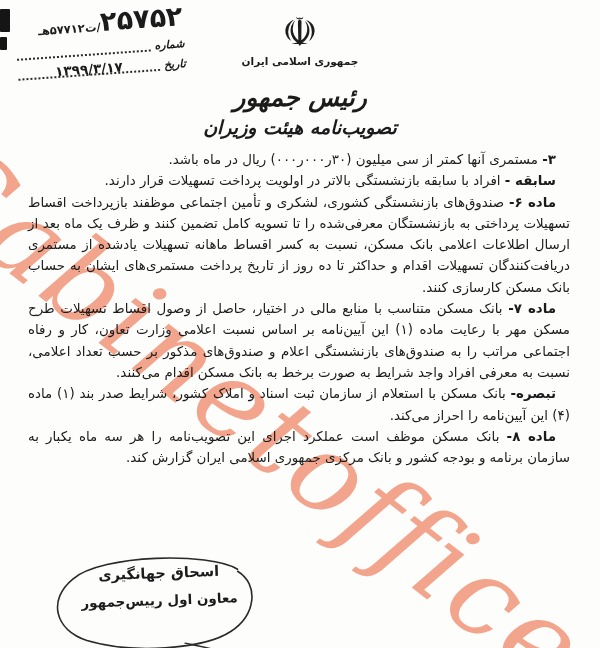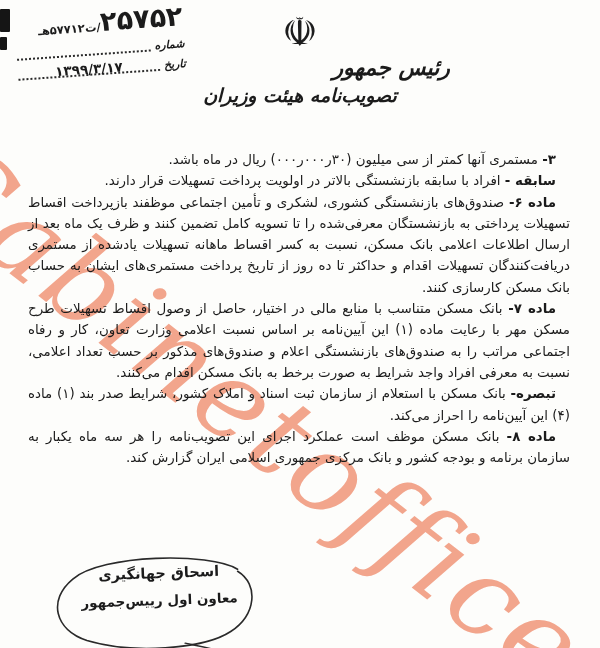--- a/index.html
+++ b/index.html
@@ -32,21 +32,21 @@
   .lbl{font-size:11px;font-weight:bold;font-style:italic;line-height:1;}
   .dotline{flex:1;border-bottom:2px dotted #2a2a2a;height:11px;position:relative;}
   .date-val{
     position:absolute;left:50%;bottom:-3px;transform:translateX(-50%);
     font-weight:bold;font-size:13.5px;white-space:nowrap;direction:ltr;
   }
   
   .letterhead{position:absolute;top:12px;left:150px;width:300px;text-align:center;z-index:1;}
   .emblem{font-size:40px;line-height:1;color:#1d1d1d;font-family:"DejaVu Sans",sans-serif;}
   .country{font-size:10.5px;font-weight:bold;margin-top:3px;}
-  .office{font-size:22px;font-weight:bold;font-style:italic;margin-top:4px;line-height:1.1;text-align:right;}
+  .office{font-size:25px;font-weight:bold;font-style:italic;margin-top:17px;line-height:1.1;}
   .doctype{font-size:19px;font-weight:bold;font-style:italic;margin-top:4px;}
   
   .doc-body{
     position:absolute;top:149px;right:30px;left:28px;z-index:1;
     font-size:13.4px;line-height:21.3px;text-align:justify;
   }
   .doc-body p{margin:0;text-indent:14px;}
   .lead{font-weight:bold;}
   
   .signature{position:absolute;top:552px;left:34px;width:252px;height:120px;z-index:1;transform:rotate(-2deg);}
@@ -75,20 +75,21 @@
     <div class="lbl-row">
       <span class="lbl">تاریخ</span>
       <span class="dotline">
         <span class="date-val">۱۳۹۹/۳/۱۷</span>
       </span>
     </div>
   </div>
 
   <div class="letterhead">
     <div class="emblem">☫</div>
+    <div class="country">جمهوری اسلامی ایران</div>
     <div class="office">رئیس جمهور</div>
     <div class="doctype">تصویب‌نامه هیئت وزیران</div>
   </div>
 
   <main class="doc-body">
       <p><b class="lead">۳-</b> مستمری آنها کمتر از سی میلیون (۳۰ر۰۰۰ر۰۰۰) ریال در ماه باشد.</p>
       <p><b class="lead">سابقه -</b> افراد با سابقه بازنشستگی بالاتر در اولویت پرداخت تسهیلات قرار دارند.</p>
       <p><b class="lead">ماده ۶-</b> صندوق‌های بازنشستگی کشوری، لشکری و تأمین اجتماعی موظفند بازپرداخت اقساط تسهیلات پرداختی به بازنشستگان معرفی‌شده را تا تسویه کامل تضمین کنند و ظرف یک ماه بعد از ارسال اطلاعات اعلامی بانک مسکن، نسبت به کسر اقساط ماهانه تسهیلات یادشده از مستمری دریافت‌کنندگان تسهیلات اقدام و حداکثر تا ده روز از تاریخ پرداخت مستمری‌های ایشان به حساب بانک مسکن کارسازی کنند.</p>
       <p><b class="lead">ماده ۷-</b> بانک مسکن متناسب با منابع مالی در اختیار، حاصل از وصول اقساط تسهیلات طرح مسکن مهر با رعایت ماده (۱) این آیین‌نامه بر اساس نسبت اعلامی وزارت تعاون، کار و رفاه اجتماعی مراتب را به صندوق‌های بازنشستگی اعلام و صندوق‌های مذکور بر حسب تعداد اعلامی، نسبت به معرفی افراد واجد شرایط به صورت برخط به بانک مسکن اقدام می‌کنند.</p>
       <p><b class="lead">تبصره-</b> بانک مسکن با استعلام از سازمان ثبت اسناد و املاک کشور، شرایط صدر بند (۱) ماده (۴) این آیین‌نامه را احراز می‌کند.</p>

